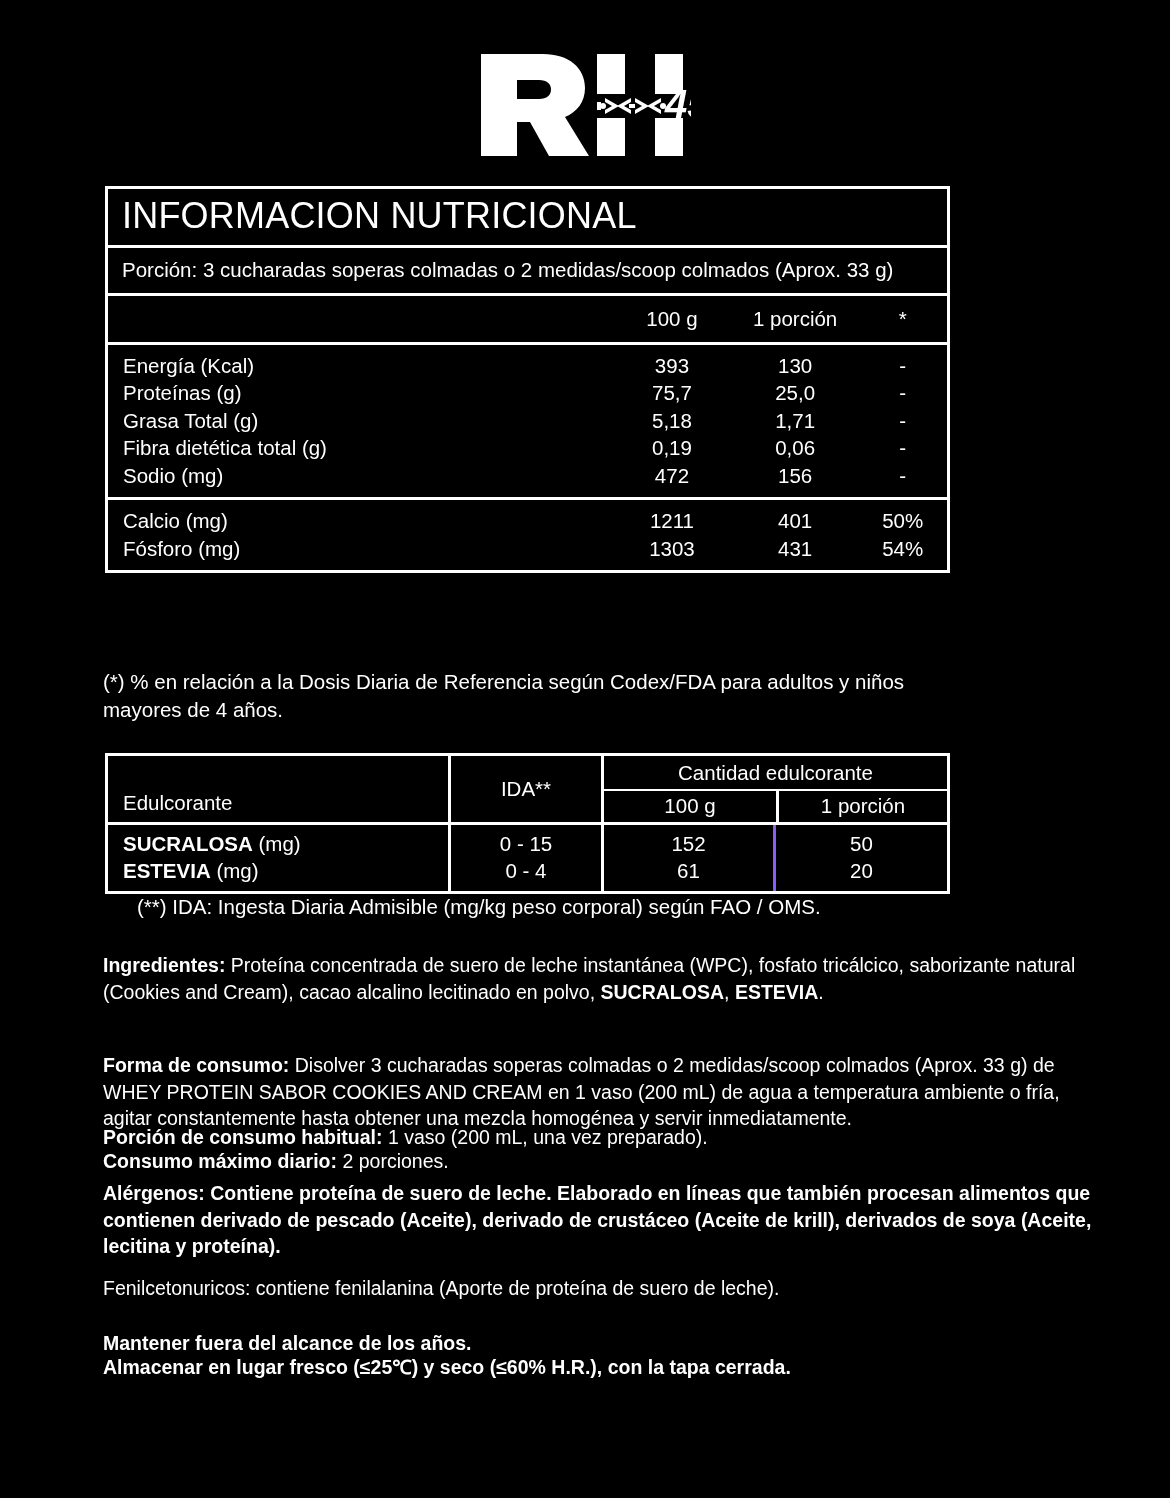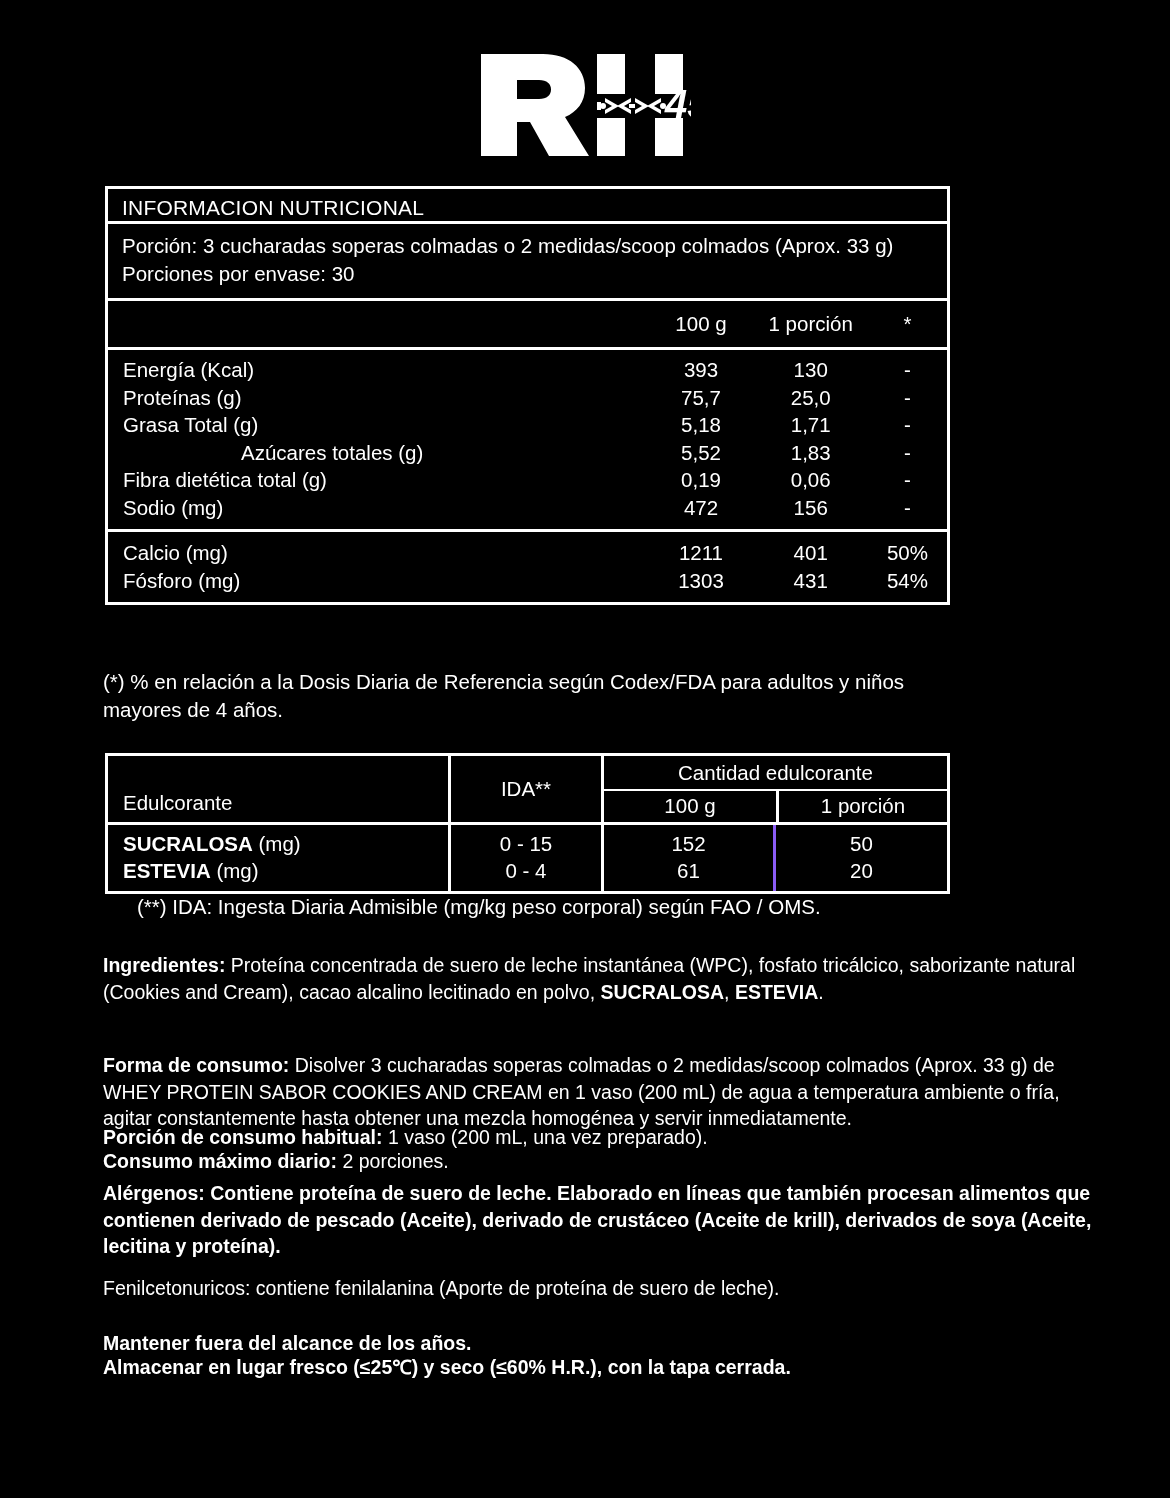--- a/index.html
+++ b/index.html
@@ -40,23 +40,23 @@
   
   .nut-table {
     position: absolute;
     left: 105px;
     top: 186px;
     width: 845px;
     border: 3px solid #ffffff;
     box-sizing: border-box;
   }
   .nut-title {
-    font-size: 21px;
+    font-size: 36px;
     letter-spacing: 0.2px;
-    padding: 8px 14px 2px 14px;
+    padding: 8px 14px 10px 14px;
     border-bottom: 3px solid #ffffff;
     font-weight: 400;
     line-height: 1.05;
   }
   .serving-block {
     padding: 8px 14px 9px 14px;
     border-bottom: 3px solid #ffffff;
     font-size: 20.5px;
     line-height: 1.38;
   }
@@ -179,21 +179,20 @@
       <text x="186" y="66" font-family="Liberation Sans, sans-serif" font-size="40" font-weight="700" font-style="italic" fill="#ffffff">45</text>
     </svg>
   </div>
 
   <div class="nut-table">
 
     <div class="nut-title">INFORMACION NUTRICIONAL</div>
 
     <div class="serving-block">
       <div>Porción: 3 cucharadas soperas colmadas o 2 medidas/scoop colmados (Aprox. 33 g)</div>
-      <div>Porciones por envase: 30</div>
     </div>
 
     <table class="nut-grid">
       <tbody>
           <tr class="head-row headsep">
         <td class="col-label"></td>
         <td class="col-100">100 g</td>
         <td class="col-por">1 porción</td>
         <td class="col-star">*</td>
       </tr>
@@ -207,26 +206,20 @@
       <tr class="nut-row">
         <td class="col-label">Proteínas (g)</td>
         <td class="col-100">75,7</td>
         <td class="col-por">25,0</td>
         <td class="col-star">-</td>
       </tr>
       <tr class="nut-row">
         <td class="col-label">Grasa Total (g)</td>
         <td class="col-100">5,18</td>
         <td class="col-por">1,71</td>
-        <td class="col-star">-</td>
-      </tr>
-      <tr class="nut-row">
-        <td class="col-label indent">Azúcares totales (g)</td>
-        <td class="col-100">5,52</td>
-        <td class="col-por">1,83</td>
         <td class="col-star">-</td>
       </tr>
       <tr class="nut-row">
         <td class="col-label">Fibra dietética total (g)</td>
         <td class="col-100">0,19</td>
         <td class="col-por">0,06</td>
         <td class="col-star">-</td>
       </tr>
       <tr class="nut-row nut-body-bot block-sep">
         <td class="col-label">Sodio (mg)</td>

